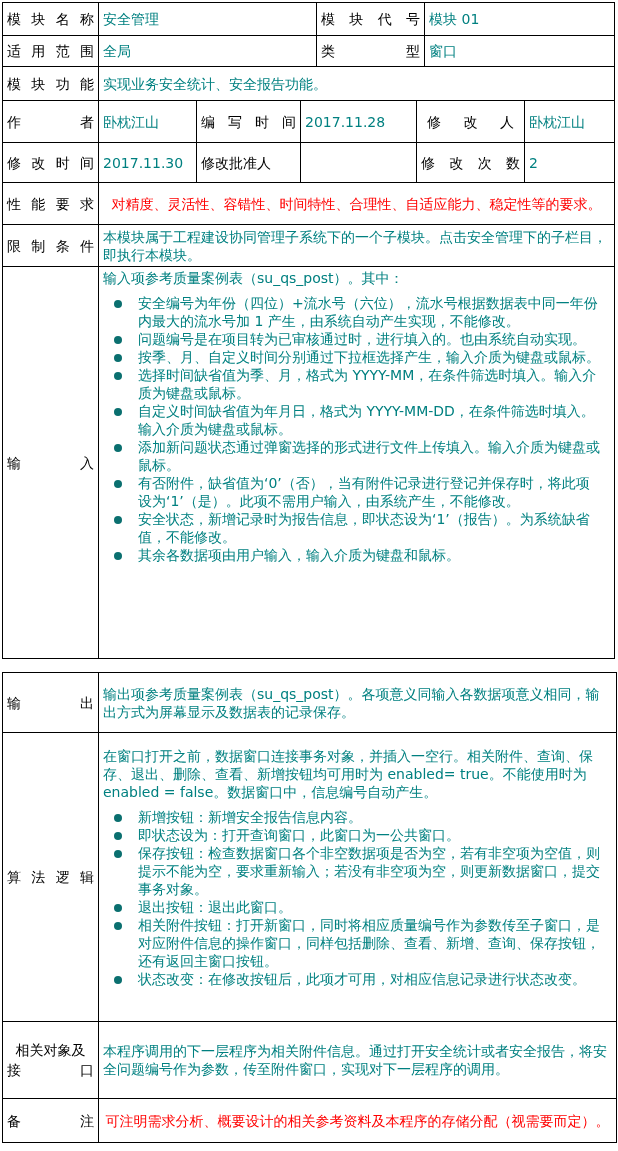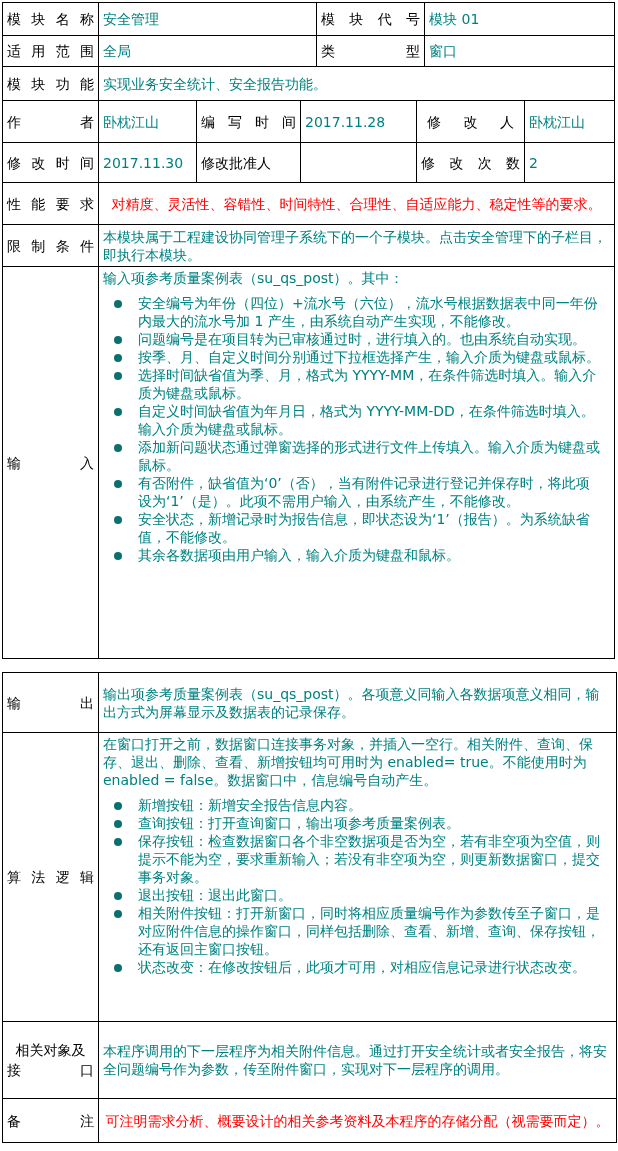--- a/index.html
+++ b/index.html
@@ -204,25 +204,25 @@
   </tr>
   <tr style="height:289px">
     <td class="lbl">
           <span class="spread">
             <span>算</span>
             <span>法</span>
             <span>逻</span>
             <span>辑</span>
           </span>
         </td>
-    <td class="val" style="vertical-align:top;padding-top:2px">
+    <td class="val" style="vertical-align:top;padding-top:14px">
       <p class="para">在窗口打开之前，数据窗口连接事务对象，并插入一空行。相关附件、查询、保存、退出、删除、查看、新增按钮均可用时为 enabled= true。不能使用时为 enabled = false。数据窗口中，信息编号自动产生。</p>
       <ul class="bul">
         <li>新增按钮：新增安全报告信息内容。</li>
-        <li>查询按钮：打开查询窗口，输出项参考质量案例表。</li>
+        <li>即状态设为：打开查询窗口，此窗口为一公共窗口。</li>
         <li>保存按钮：检查数据窗口各个非空数据项是否为空，若有非空项为空值，则提示不能为空，要求重新输入；若没有非空项为空，则更新数据窗口，提交事务对象。</li>
         <li>退出按钮：退出此窗口。</li>
         <li>相关附件按钮：打开新窗口，同时将相应质量编号作为参数传至子窗口，是对应附件信息的操作窗口，同样包括删除、查看、新增、查询、保存按钮，还有返回主窗口按钮。</li>
         <li>状态改变：在修改按钮后，此项才可用，对相应信息记录进行状态改变。</li>
       </ul>
     </td>
   </tr>
   <tr style="height:77px">
     <td class="lbl two-line-label">
       <div>相关对象及</div>

